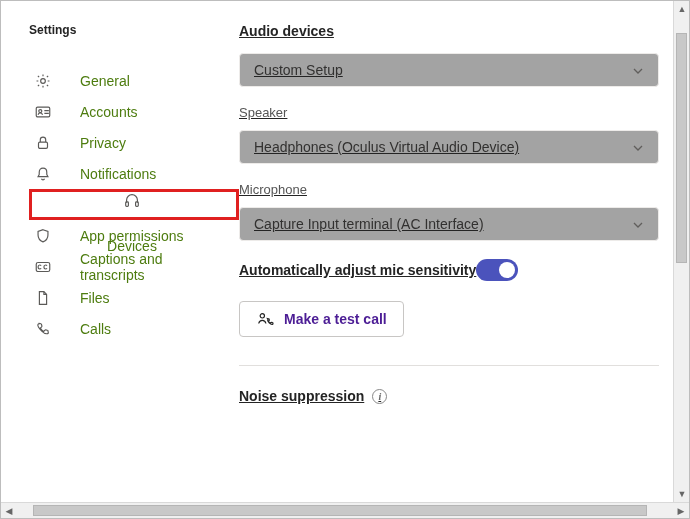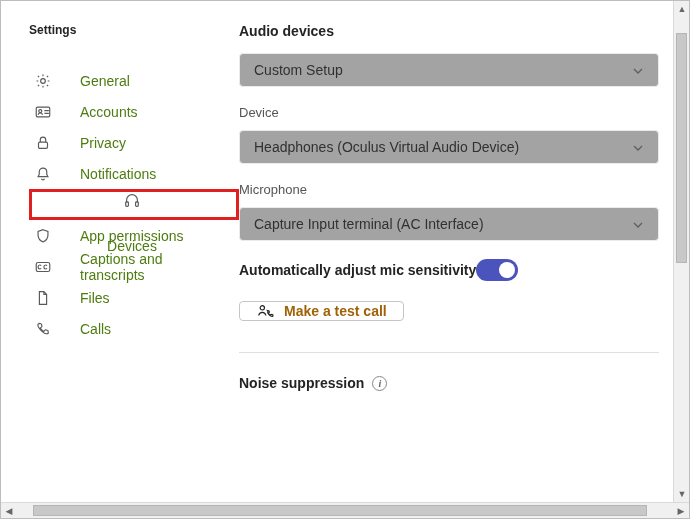--- a/index.html
+++ b/index.html
@@ -10,21 +10,21 @@
     color: #242424;
     position: relative;
     border: 1px solid #bdbdbd;
   }
   .wrap {
     display: flex;
     padding: 22px 0 0 28px;
     height: 100%;
   }
   .col-left { width: 210px; flex-shrink: 0; }
-  .col-right { flex: 1; padding: 0 30px 0 0; }
+  .col-right { flex: 1; padding: 0 30px 0 0; text-decoration: underline; }
 
   .page-title {
     font-size: 12px;
     font-weight: 700;
     color: #242424;
     margin-bottom: 28px;
   }
 
   .nav { list-style: none; }
   .nav li {
@@ -114,27 +114,27 @@
     width: 16px;
     height: 16px;
     border-radius: 50%;
     background: #fff;
   }
 
   .btn {
     display: inline-flex;
     align-items: center;
     gap: 10px;
-    height: 20px;
+    height: 36px;
     padding: 0 16px;
     border: 1px solid #c8c6c4;
     border-radius: 4px;
     font-size: 14px;
     font-weight: 600;
-    color: #a16207;
+    color: #4c1d95;
     background: #fff;
     cursor: pointer;
   }
 
   .divider {
     border: none;
     border-top: 1px solid #e1dfdd;
     margin: 28px 0 22px 0;
   }
 
@@ -295,21 +295,21 @@
     <div class="section-heading">Audio devices</div>
     <div class="select">
       <span>Custom Setup</span>
       <span class="chev">
         <svg viewBox="0 0 12 12" width="12" height="12">
             <path d="M2 4l4 4 4-4" fill="none" stroke="#605e5c" stroke-width="1.3"></path>
           </svg>
       </span>
     </div>
 
-    <div class="field-label">Device</div>
+    <div class="field-label">Speaker</div>
     <div class="select">
       <span>Headphones (Oculus Virtual Audio Device)</span>
       <span class="chev">
         <svg viewBox="0 0 12 12" width="12" height="12">
             <path d="M2 4l4 4 4-4" fill="none" stroke="#605e5c" stroke-width="1.3"></path>
           </svg>
       </span>
     </div>
 
     <div class="field-label">Microphone</div>

